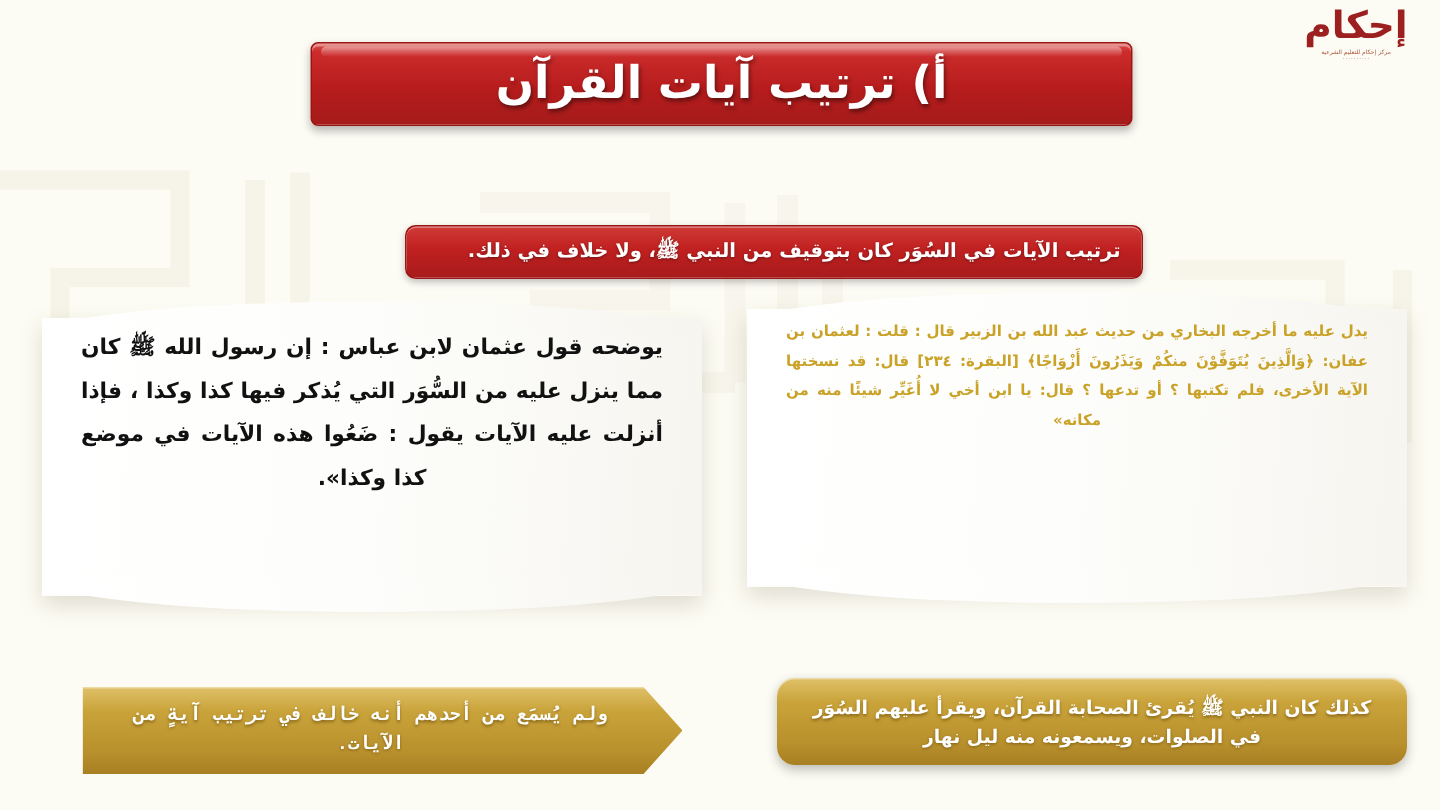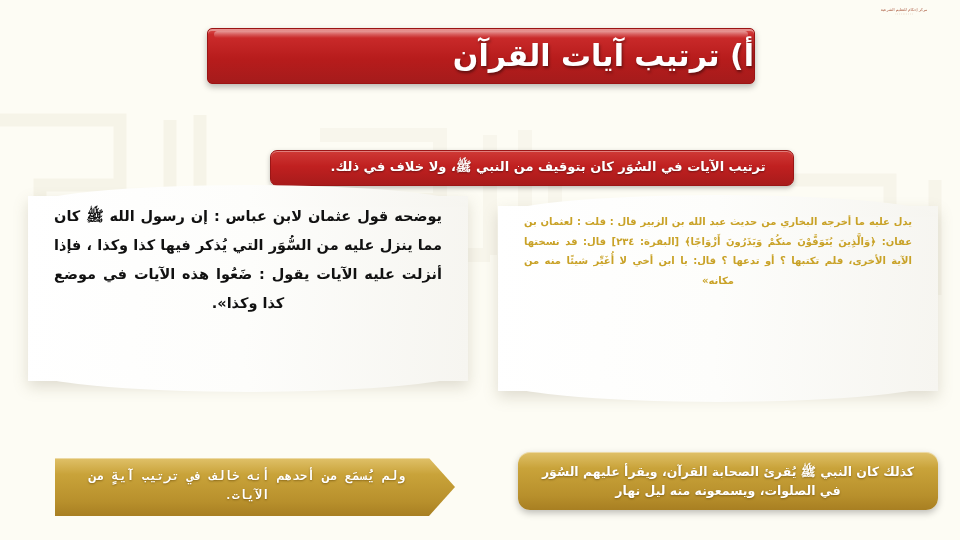--- a/index.html
+++ b/index.html
@@ -18,21 +18,21 @@
   .wm-left{left:-30px;top:90px;}
   .wm-right{right:-40px;top:150px;}
   .wm-mid{left:300px;top:110px;}
 
   
   .title-bar{
     position:absolute;left:207px;top:28px;width:546px;height:54px;
     background:linear-gradient(180deg,#d9534f 0%,#cc2c2c 10%,#b71c1c 55%,#a51b1b 100%);
     border-radius:5px;
     box-shadow:0 3px 6px rgba(0,0,0,.28), inset 0 2px 0 rgba(255,255,255,.38);
-    display:flex;align-items:center;
+    display:flex;align-items:center;justify-content:center;
     border:1px solid #9b1414;
   }
   .title-bar::before{
     content:"";position:absolute;left:6px;right:6px;top:2px;height:7px;
     border-radius:4px;
     background:linear-gradient(180deg,rgba(255,255,255,.45),rgba(255,255,255,0));
   }
   .title-text{
     color:#ffffff;font-size:30px;font-weight:bold;
     text-shadow:1px 2px 3px rgba(0,0,0,.45);
@@ -50,23 +50,22 @@
     line-height:1.3;white-space:nowrap;
   }
   .logo-sub2{color:#b07a4a;font-size:3.4px;letter-spacing:.2px;}
 
   
   .statement{
     position:absolute;left:270px;top:150px;width:490px;height:34px;
     background:linear-gradient(180deg,#cf3a36 0%,#c02020 45%,#a81b1b 100%);
     border-radius:7px;
     box-shadow:0 2px 5px rgba(0,0,0,.26), inset 0 1px 0 rgba(255,255,255,.35);
-    display:flex;align-items:center;justify-content:center;
+    display:flex;align-items:center;justify-content:flex-start;
     border:1px solid #9b1616;
-    padding-left:32px;
   }
   .statement-text{
     color:#fff;font-size:13px;font-weight:bold;
     text-shadow:0 1px 2px rgba(0,0,0,.4);padding:0 14px;
   }
 
   
   .card{
     position:absolute;
     background:linear-gradient(95deg,#ffffff 0%,#fdfdfb 50%,#f6f5f0 100%);
@@ -79,21 +78,21 @@
   .card::before{
     top:-11px;
     border-radius:50% 50% 0 0 / 100% 100% 0 0;
   }
   .card::after{
     bottom:-11px;
     border-radius:0 0 50% 50% / 0 0 100% 100%;
   }
   .card-inner{position:relative;z-index:2;padding:6px 26px;}
 
-  #card-left{left:28px;top:196px;width:440px;height:185px;}
+  #card-left{left:28px;top:212px;width:440px;height:185px;}
   #card-right{left:498px;top:206px;width:440px;height:185px;}
 
   .card-text{
     font-size:14.5px;line-height:2.0;text-align:justify;
     text-align-last:center;font-weight:bold;
   }
   #card-left .card-text{color:#111111;}
   #card-right .card-text{color:#c9a227;font-size:10px;line-height:1.95;}
 
   
@@ -148,20 +147,21 @@
   <svg width="240" height="200" viewBox="0 0 240 200" aria-hidden="true">
     <g fill="none" stroke="#ece6d4" stroke-width="13">
       <path d="M20 30 H130 V90 H55 V145 H175"></path>
       <path d="M175 30 V145"></path>
       <path d="M210 25 V165"></path>
     </g>
   </svg>
 </div>
 
 <div class="logo">
+  <div class="logo-mark">إحكام</div>
   <div class="logo-sub">مركز إحكام للتعليم الشرعية</div>
   <div class="logo-sub2">٠٠٠٠٠٠٠٠٠٠</div>
 </div>
 
 <div class="title-bar">
   <div class="title-text">أ) ترتيب آيات القرآن</div>
 </div>
 
 <div class="statement">
   <div class="statement-text">ترتيب الآيات في السُوَر كان بتوقيف من النبي ﷺ، ولا خلاف في ذلك.</div>

